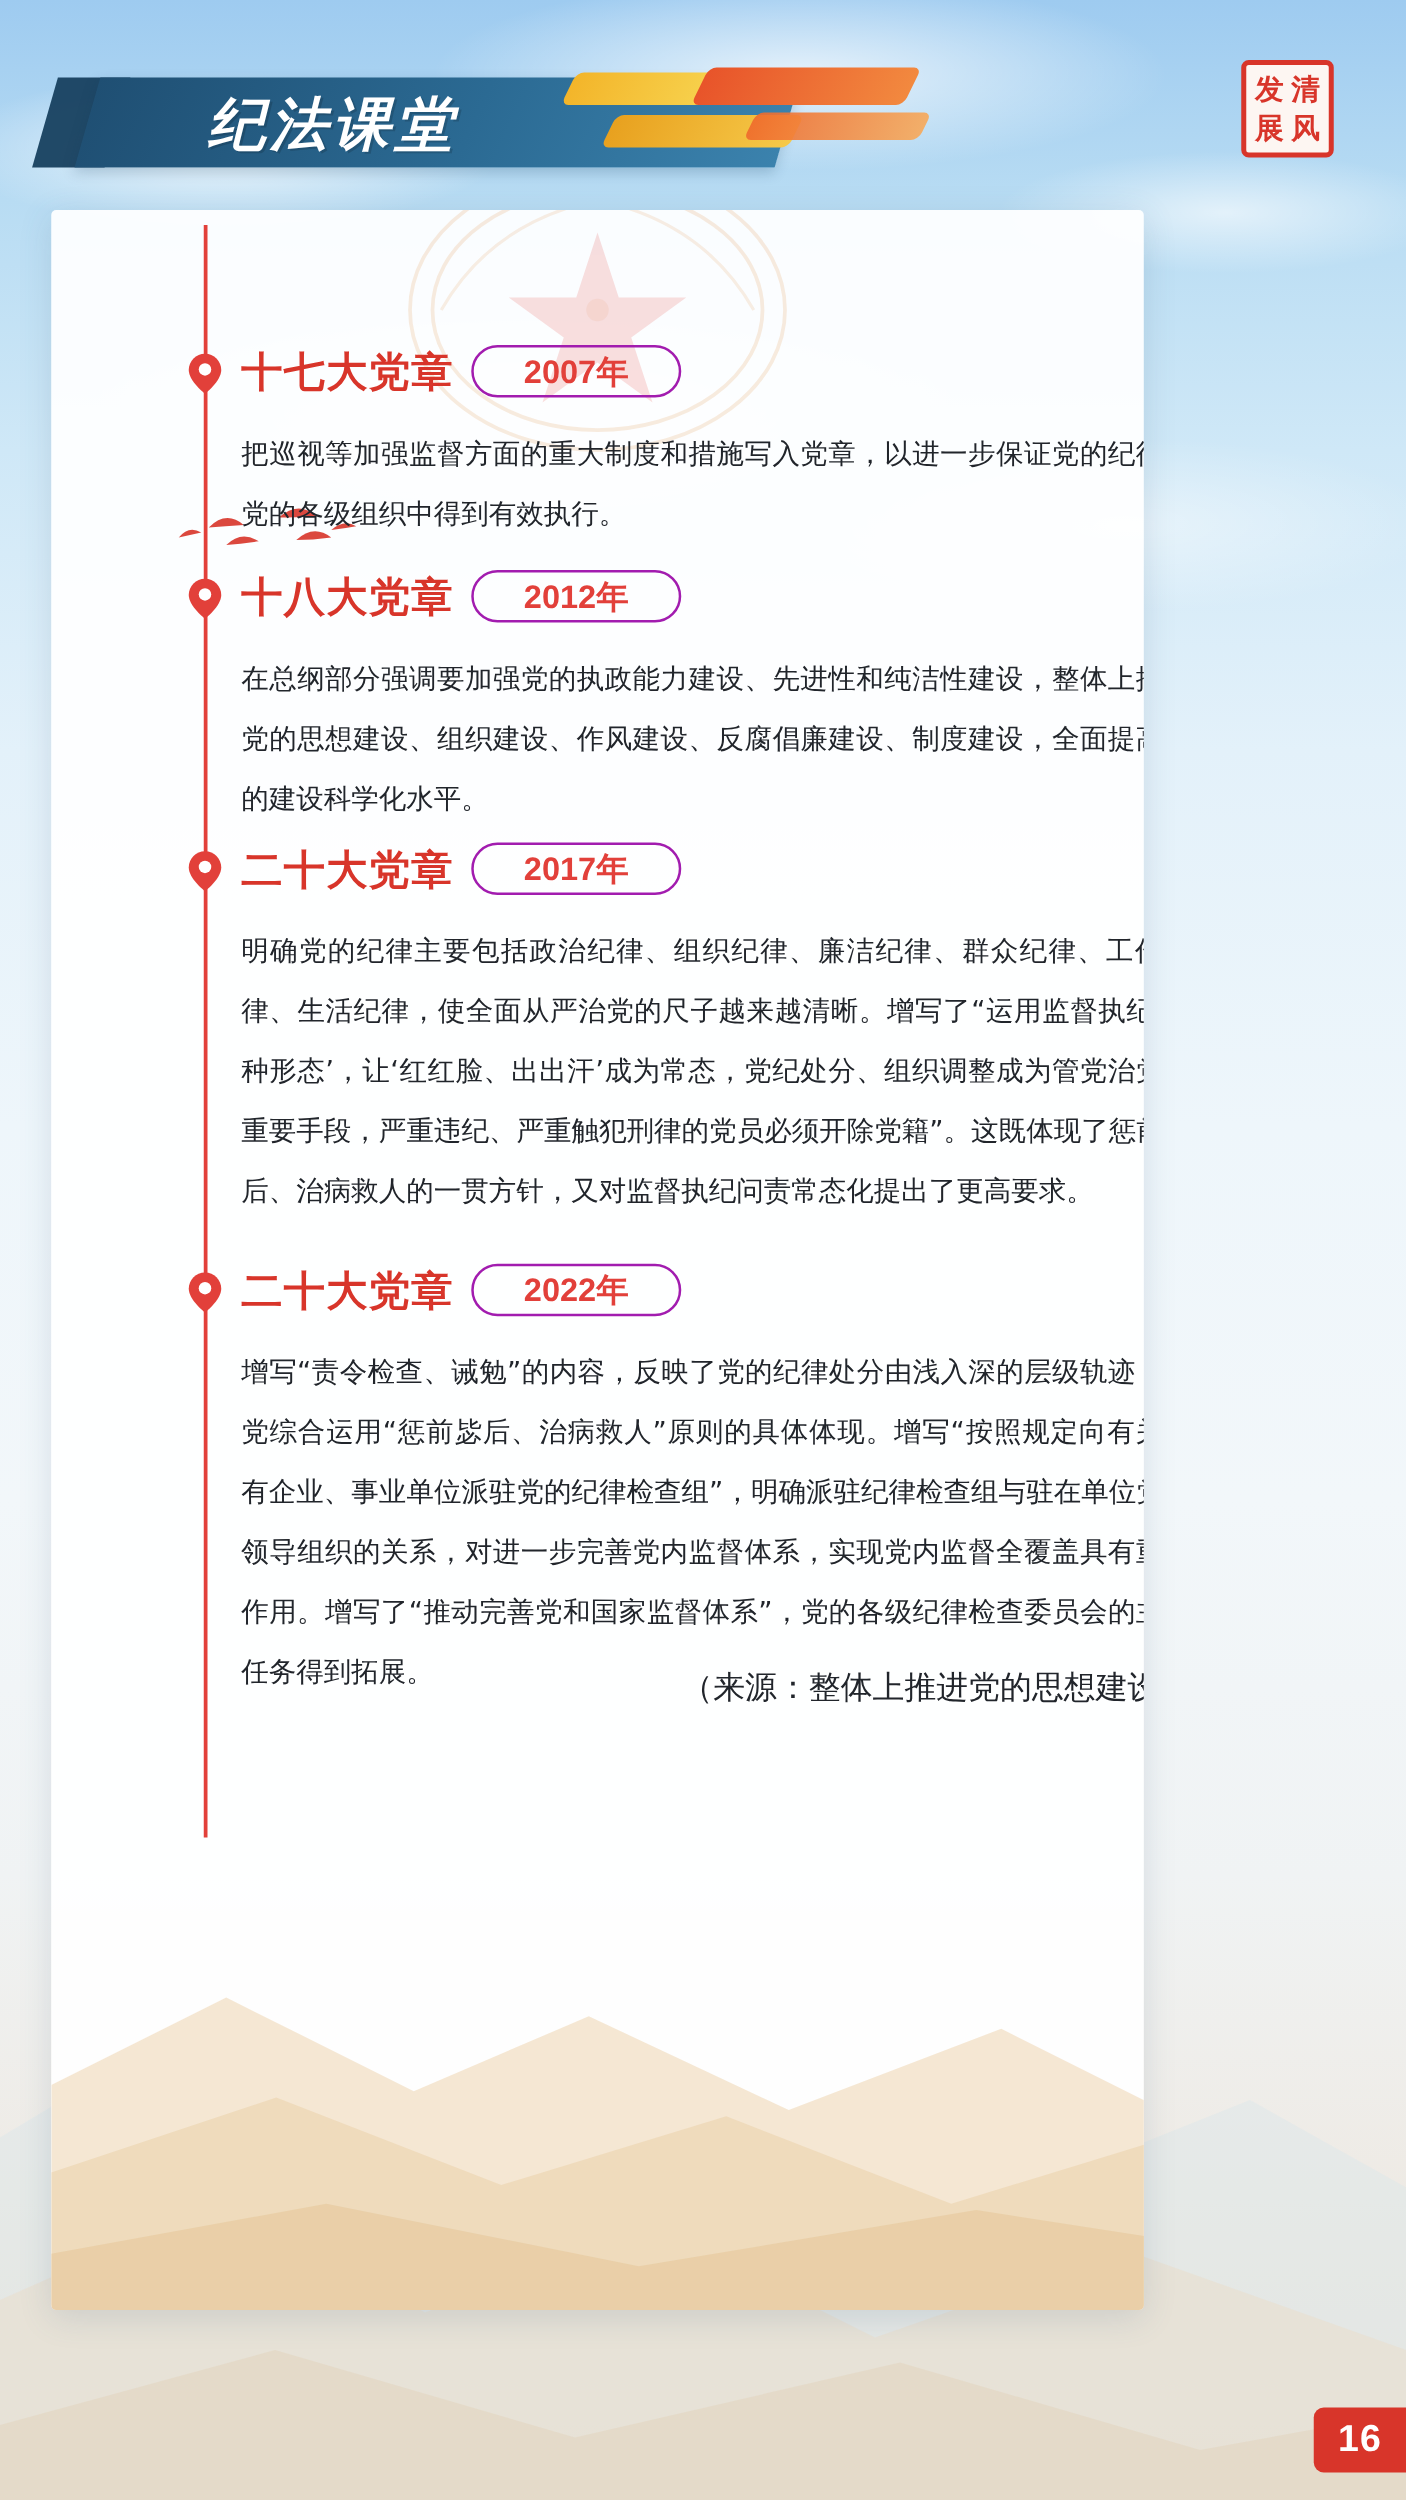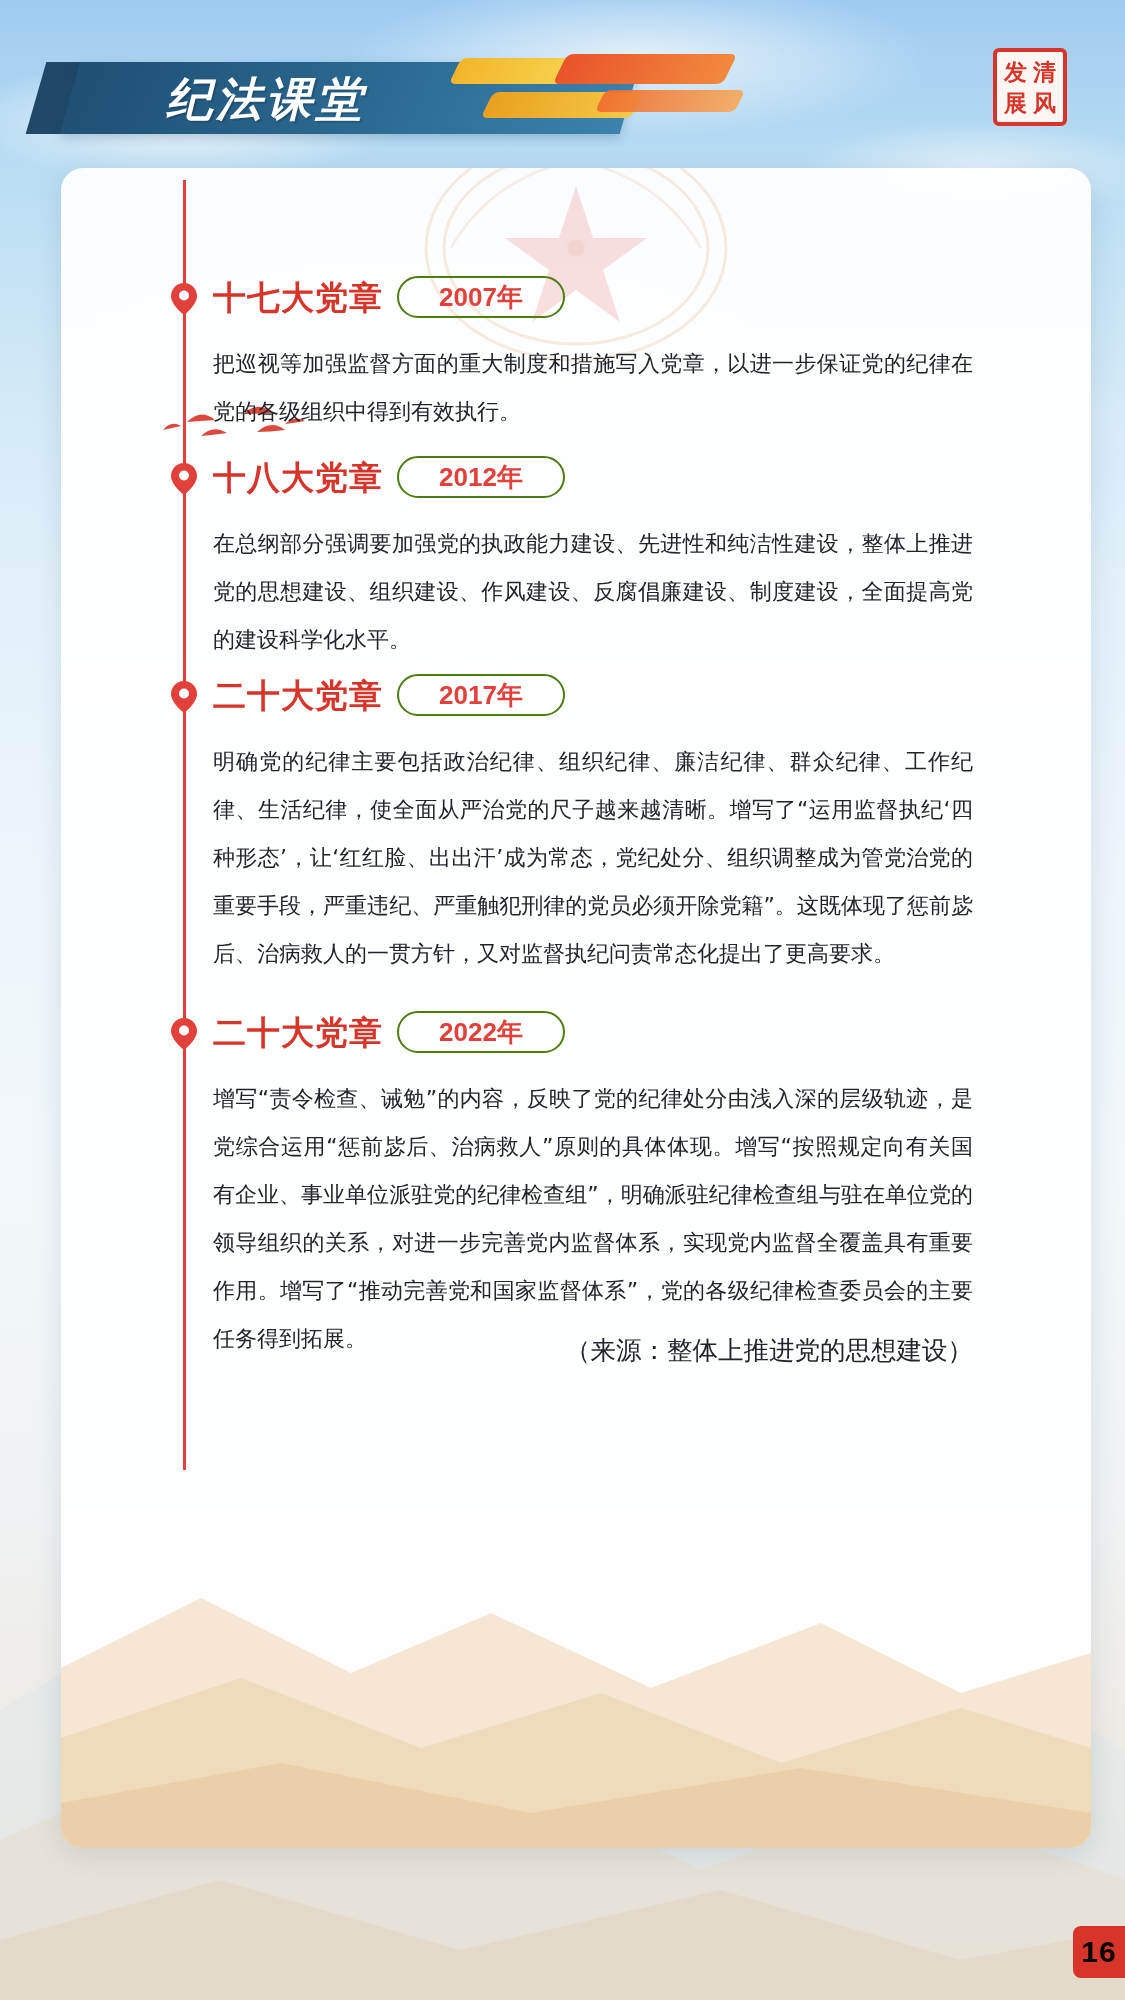--- a/index.html
+++ b/index.html
@@ -90,24 +90,24 @@
   .seal-inner {
     display: grid; grid-template-columns: 1fr 1fr; gap: 0px;
     width: 58px; height: 62px;
     font-family: "DejaVu Serif","Liberation Serif",serif;
     color: #d8352a; font-weight: bold; font-size: 23px; line-height: 31px;
     text-align: center;
   }
 
   
   .card {
-    position: absolute; left: 61px; top: 168px;
-    width: 1030px; height: 1680px;
+    position: absolute; left: 41px; top: 168px;
+    width: 874px; height: 1680px;
     background: rgba(255,255,255,.93);
-    border-radius: 22px;
+    border-radius: 4px;
     box-shadow: 0 6px 26px rgba(70,100,130,.16);
     overflow: hidden;
   }
   
   .emblem {
     position: absolute; left: 50%; top: -40px; transform: translateX(-50%);
     width: 330px; height: 300px; opacity: .30; pointer-events: none;
   }
   
   .card-hills {
@@ -133,44 +133,44 @@
   }
   .entry-title {
     position: absolute; left: 152px; top: 0;
     font-family: "DejaVu Sans", "Liberation Sans", sans-serif;
     font-weight: bold; font-size: 33px; line-height: 40px;
     color: #d8352a; letter-spacing: 1px; white-space: nowrap;
   }
   .year-pill {
     position: absolute; top: -2px;
     height: 42px; min-width: 168px; padding: 0 30px;
-    border: 2px solid #4d7c0f; border-radius: 24px;
+    border: 2px solid #a21caf; border-radius: 24px;
     color: #e2403a; font-size: 26px; font-weight: bold;
     line-height: 38px; text-align: center; white-space: nowrap;
   }
   .entry-body {
     position: absolute; left: 152px;
     width: 760px;
     font-family: "DejaVu Sans","Liberation Sans", sans-serif;
     font-size: 22px; line-height: 48px; color: #21252b;
     text-align: justify; text-justify: inter-ideograph;
   }
   .source {
     position: absolute; left: 152px; width: 760px;
     text-align: right;
     font-size: 25.5px; line-height: 44px; color: #21252b;
   }
 
   
   .page-tab {
     position: absolute; right: 0; bottom: 22px;
-    width: 52px; height: 52px;
+    width: 74px; height: 52px;
     background: #d8352a;
     border-top-left-radius: 8px; border-bottom-left-radius: 8px;
-    color: #000000; font-weight: bold; font-size: 30px;
+    color: #ffffff; font-weight: bold; font-size: 30px;
     display: flex; align-items: center; justify-content: center;
     letter-spacing: 1px;
   }
 </style>
 </head>
 <body>
 
 <div class="sky"></div>
 
 <svg class="mountains" viewBox="0 0 1125 760" preserveAspectRatio="none">

